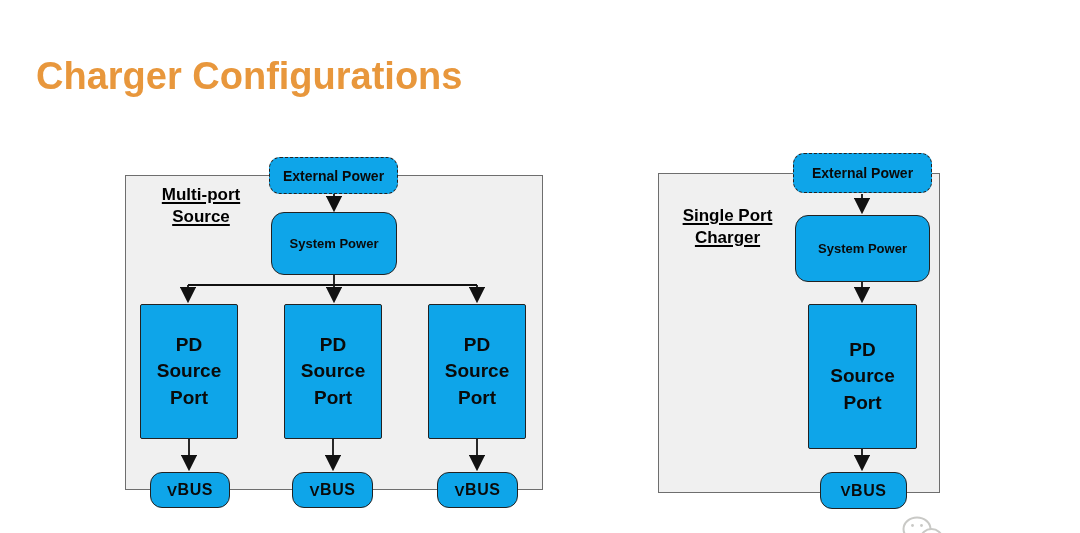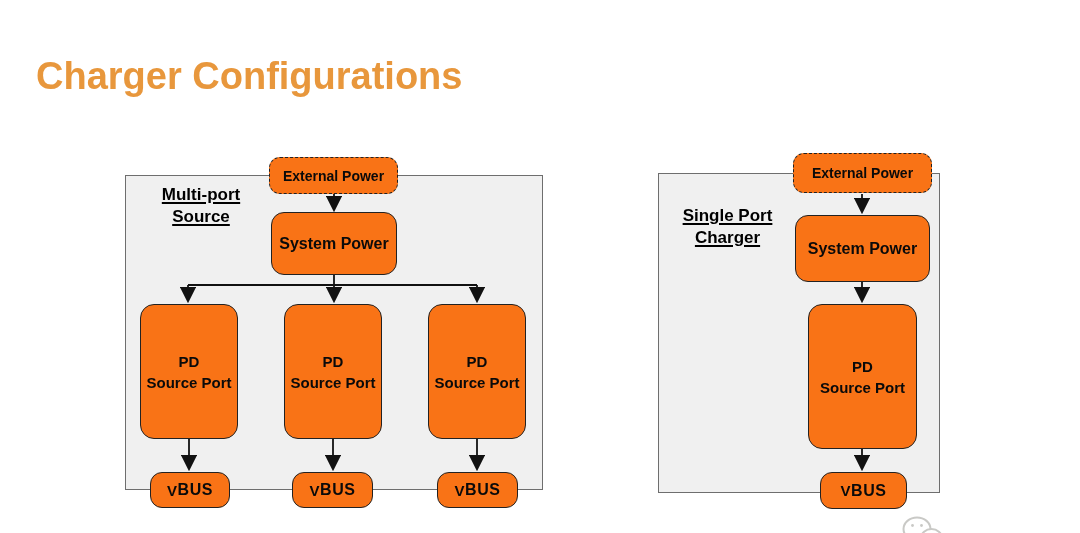--- a/index.html
+++ b/index.html
@@ -45,34 +45,34 @@
   }
   .connectors {
     position: absolute;
     left: 0;
     top: 0;
     z-index: 1;
   }
   .node {
     position: absolute;
     z-index: 2;
-    background: #f97316;
+    background: #0ea5e9;
     border: 1.6px solid #222222;
     border-radius: 13px;
     display: flex;
     align-items: center;
     justify-content: center;
     text-align: center;
     font-weight: bold;
     color: #0a0a0a;
   }
   .node.dashed { border-style: dashed; border-radius: 11px; }
   .node.ext { font-size: 14px; }
-  .node.sys { font-size: 16px; }
-  .node.pd  { font-size: 15px; line-height: 1.4; border-radius: 14px; white-space: pre-line; }
+  .node.sys { font-size: 13px; }
+  .node.pd  { font-size: 19px; line-height: 1.4; border-radius: 2px; white-space: pre-line; }
   .node.vbus { font-size: 15px; border-radius: 12px; letter-spacing: 0.5px; }
   .node.vbus .small { font-size: 16px; letter-spacing: 0.5px; }
   .watermark {
     position: absolute;
     z-index: 3;
     display: flex;
     align-items: center;
     gap: 8px;
     flex-direction: column;
   }

